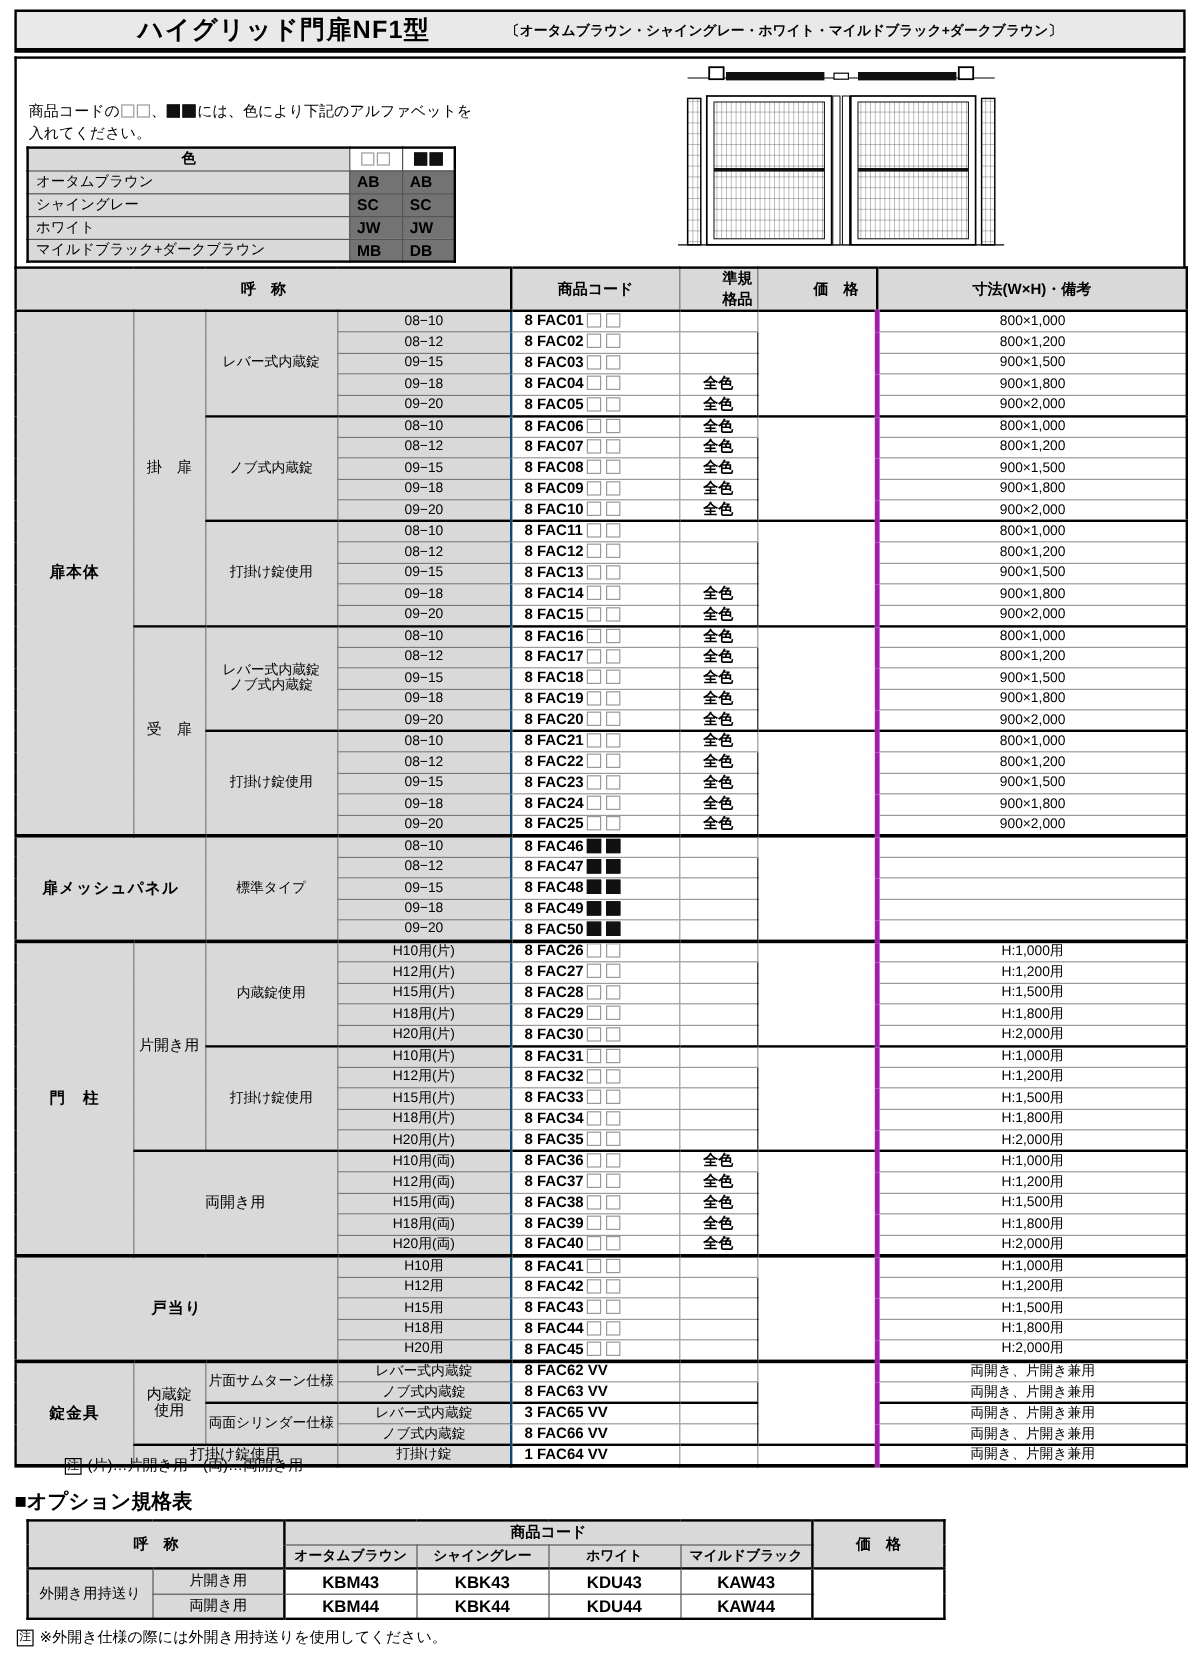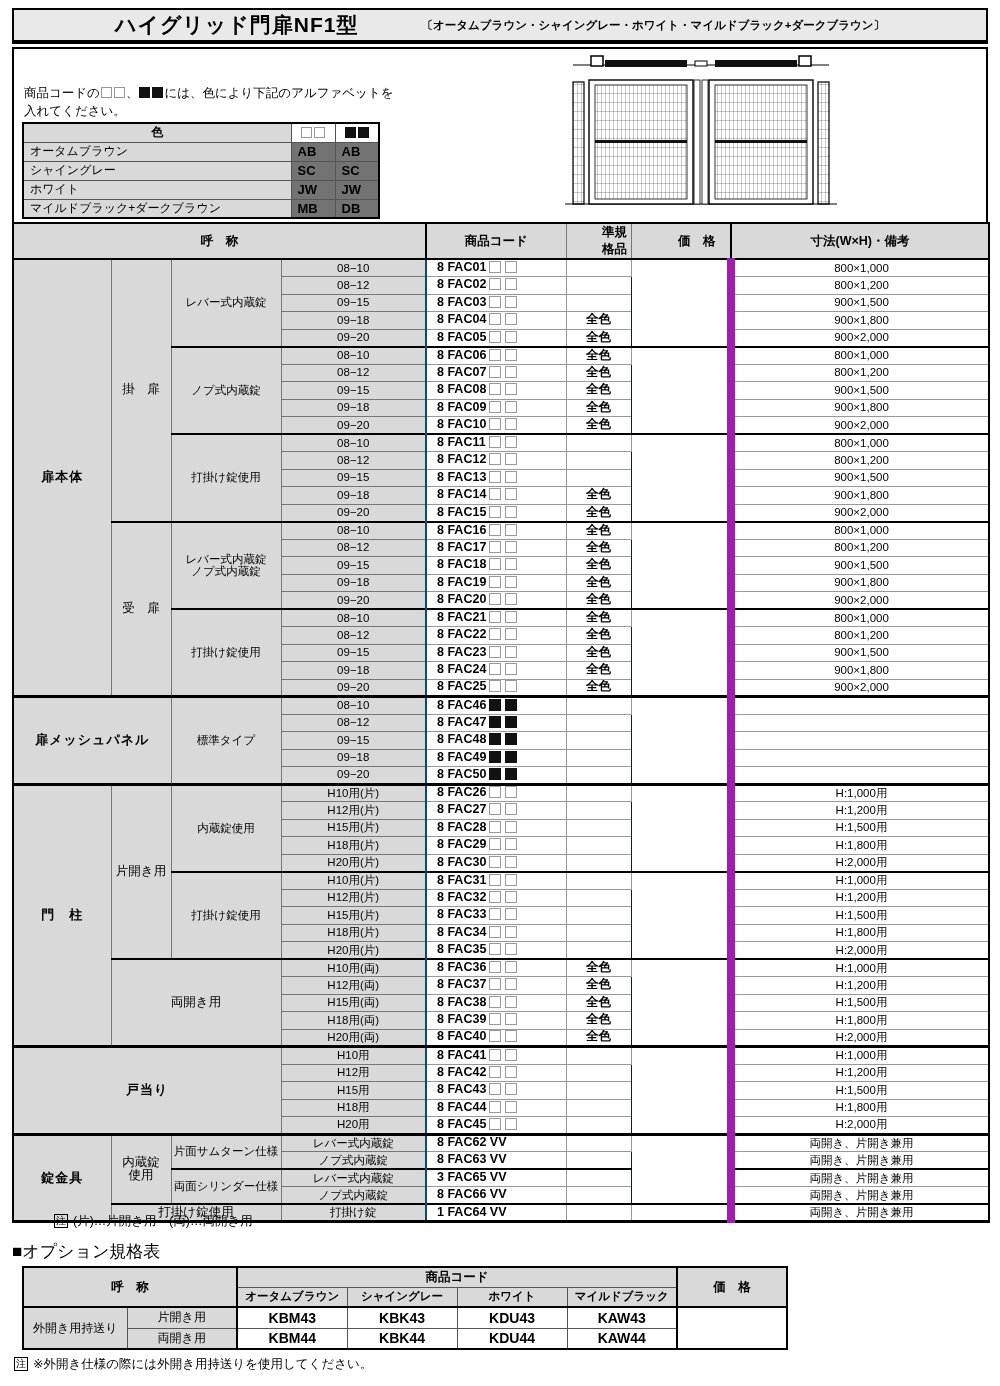--- a/index.html
+++ b/index.html
@@ -47,36 +47,36 @@
       padding:0 2px;white-space:pre-line;line-height:1.1;overflow:hidden;}
   #main-table td.c1,#main-table td.c2,#main-table td.c3,#main-table td.sz{
       background:#d9d9d9;border-color:#777;}
   #main-table td.c1{font-weight:bold;font-size:13px;letter-spacing:1px;margin-left:47px;}
   #main-table td.c2{font-size:12.5px;}
   #main-table td.c3{font-size:11.5px;}
   #main-table td.sz{font-size:11.5px;}
   #main-table td.code{text-align:left;font-weight:bold;font-size:12.5px;padding-left:10px;
       border-left:2px solid #0c4a6e;white-space:nowrap;}
   #main-table td.std{font-weight:bold;font-size:12.5px;}
-  #main-table td.dim{font-size:11.5px;border-left:8px solid #a21caf;}
+  #main-table td.dim{font-size:11.5px;border-left:4px solid #a21caf;}
   #main-table th.bl,#main-table td.pr{border-left:1px solid #0f172a;padding-left:32px;}
   #main-table th.bL{border-left:2px solid #000;}
   #main-table tr.s2 td{border-top:2px solid #000;}
   #main-table tr.s3 td{border-top:3px solid #000;}
   #main-table td .bx{width:12px;height:12px;margin-left:3px;vertical-align:-2px;}
 
   
   .note{font-size:12.5px;}
   #note-main{left:14px;top:1213px;padding-left:40px;}
   #note-option{left:14px;top:1356px;}
   .note-mark{display:inline-block;border:1px solid #000;font-size:10px;line-height:12px;
       padding:0 1px;margin-right:5px;vertical-align:1px;}
 
   
-  #option-title{left:12px;top:1240px;font-size:17px;font-weight:normal;}
+  #option-title{left:12px;top:1240px;font-size:17px;font-weight:bold;}
   #option-title .sq{font-size:17px;}
   #option-table{left:22px;top:1266px;border-collapse:collapse;table-layout:fixed;
       border:2px solid #000;}
   #option-table th,#option-table td{border:1px solid #555;padding:0;text-align:center;
       vertical-align:middle;box-sizing:border-box;}
   #option-table th{background:#d9d9d9;font-size:12.5px;font-weight:bold;height:20px;}
   #option-table th.cn{font-size:11.5px;}
   #option-table td.g{background:#d9d9d9;font-size:12px;}
   #option-table td.pc{font-weight:bold;font-size:14px;background:#fff;}
   #option-table tr.dr{height:21px;}

